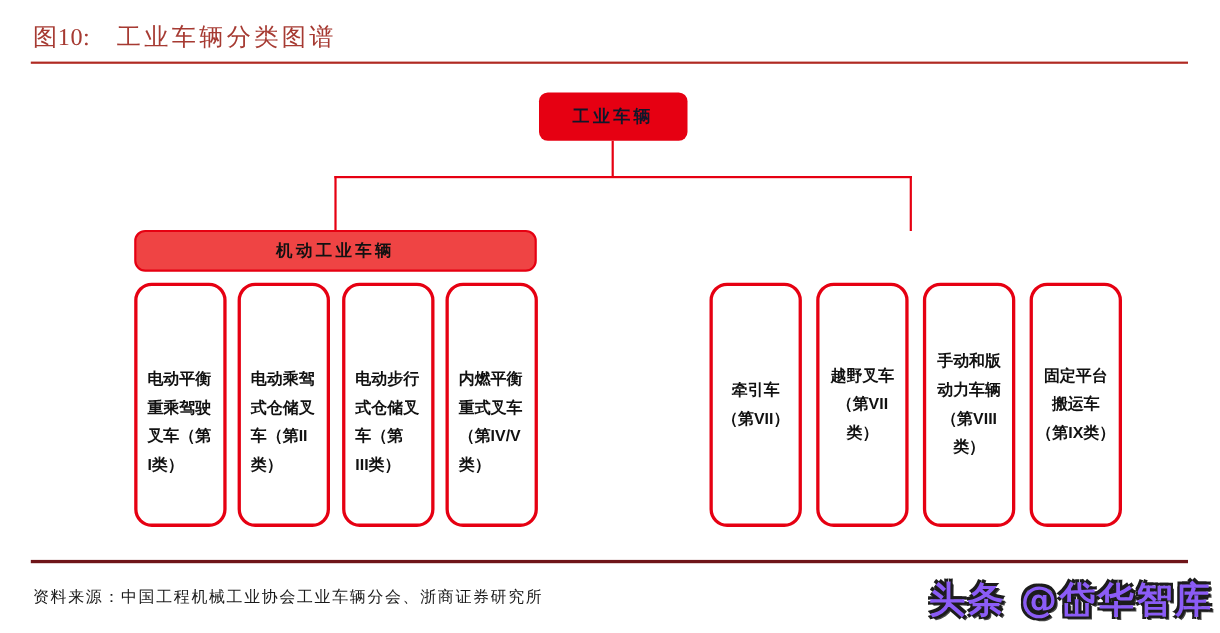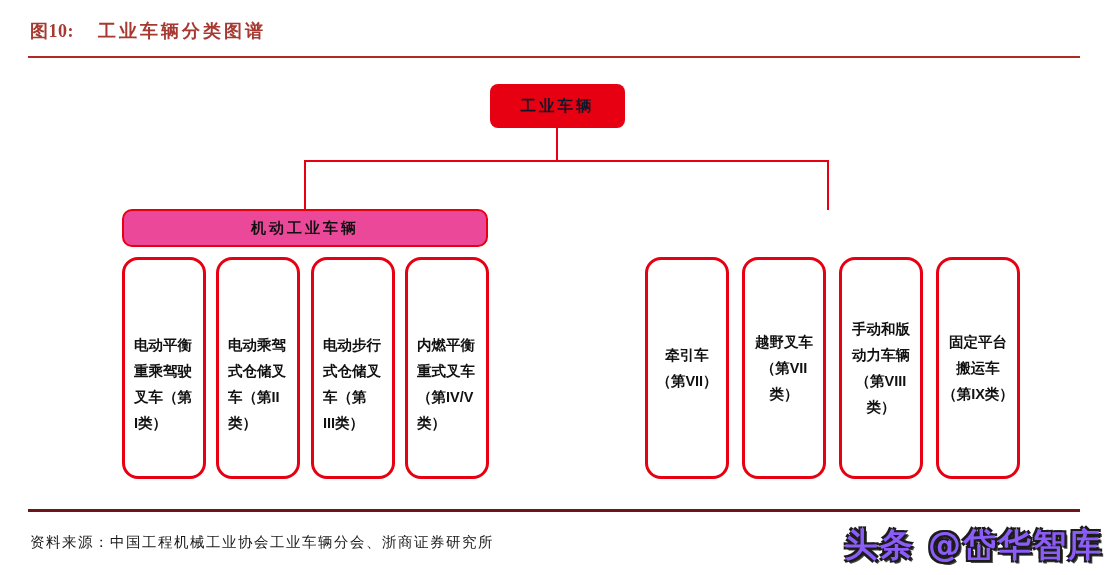--- a/index.html
+++ b/index.html
@@ -5,21 +5,21 @@
   html,body{margin:0;padding:0;background:#fff;}
   .page{
     position:relative;width:1109px;height:575px;background:#fff;overflow:hidden;
     font-family:"Liberation Sans","DejaVu Sans",sans-serif;
     --box-red:#E60012;--title-red:#A63A32;--rule-red:#B02A22;--divider-maroon:#6F1519;
   }
   
   .fig-title{
     position:absolute;left:30px;top:19px;
     font-family:"Liberation Serif","DejaVu Serif",serif;
-    font-weight:bold;font-size:18px;color:var(--title-red,#A63A32);
+    font-weight:normal;font-size:22px;color:var(--title-red,#A63A32);
     letter-spacing:1px;white-space:nowrap;
   }
   .fig-title .fig-label{margin-right:24px;letter-spacing:0.5px;}
   .fig-title .fig-text{letter-spacing:3px;}
   .title-rule{
     position:absolute;left:28px;top:56px;width:1052px;height:2px;
     background:var(--rule-red,#B02A22);
   }
   
   .conn{position:absolute;background:var(--box-red,#E60012);}
@@ -29,21 +29,21 @@
   .conn.v-right{left:827px;top:160px;width:2px;height:50px;}
   
   .root-box{
     position:absolute;left:490px;top:84px;width:135px;height:44px;
     background:var(--box-red,#E60012);border-radius:8px;
     display:flex;align-items:center;justify-content:center;
     color:#0f172a;font-weight:bold;font-size:15.5px;letter-spacing:3px;
   }
   .hdr{
     position:absolute;top:209px;height:38px;box-sizing:border-box;
-    border:2.5px solid var(--box-red,#E60012);border-radius:10px;background:#ec4899;
+    border:2.5px solid var(--box-red,#E60012);border-radius:10px;background:#ef4444;
     display:flex;align-items:center;justify-content:center;
     color:#111;font-weight:bold;font-size:15px;letter-spacing:3px;
   }
   .hdr-left{left:122px;width:366px;}
   .hdr-right{left:645px;width:367px;}
   .leaf{
     position:absolute;top:257px;width:84px;height:222px;box-sizing:border-box;
     border:3px solid var(--box-red,#E60012);border-radius:16px;background:#fff;
     display:flex;align-items:center;
     color:#111;font-weight:bold;font-size:14.5px;line-height:26px;

